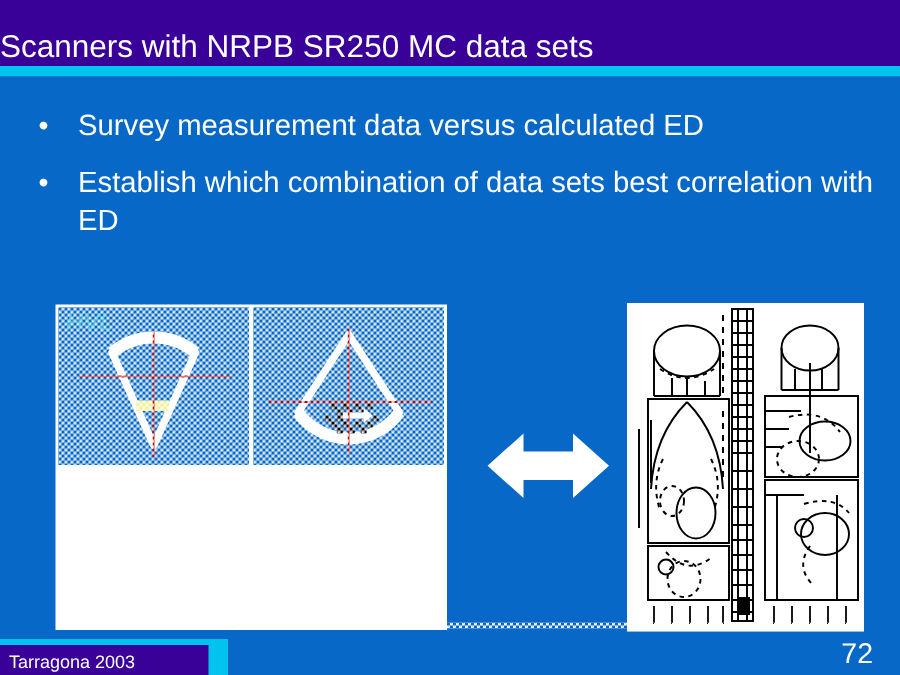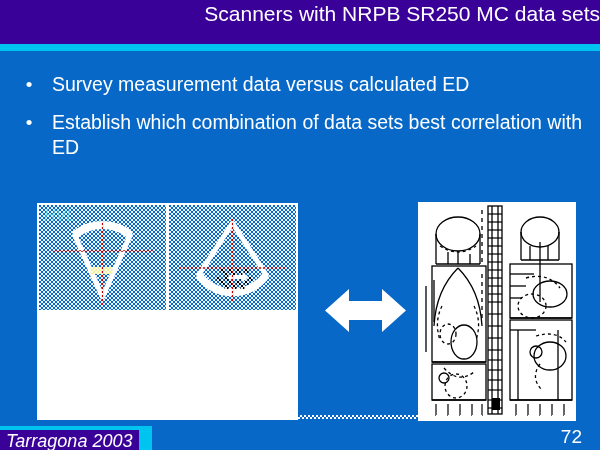--- a/index.html
+++ b/index.html
@@ -18,23 +18,23 @@
 
   
   #title-band {
     position: absolute;
     left: 0; top: 0;
     width: 600px; height: 44px;
     background: #3a0199;
   }
   #title-text {
     position: absolute;
-    left: 0; top: 2px;
+    left: 0; top: 20px;
     width: 600px;
-    text-align: right;
+    text-align: left;
     color: #ffffff;
     font-size: 21px;
     font-weight: normal;
     letter-spacing: 0px;
     white-space: nowrap;
   }
   #title-rule-cyan {
     position: absolute;
     left: 0; top: 44px;
     width: 600px; height: 7px;
@@ -156,24 +156,23 @@
   #footer-purple {
     position: absolute;
     left: 0; top: 430px;
     width: 139px; height: 20px;
     background: #3a0199;
   }
   #footer-text {
     position: absolute;
     left: 6px; top: 433px;
     color: #ffffff;
-    font-size: 18px;
+    font-size: 12px;
     line-height: 16px;
     white-space: nowrap;
-    font-style: italic;
   }
   #page-number {
     position: absolute;
     right: 18px; top: 428px;
     color: #ffffff;
     font-size: 19px;
     line-height: 18px;
   }
 </style>
 </head>

